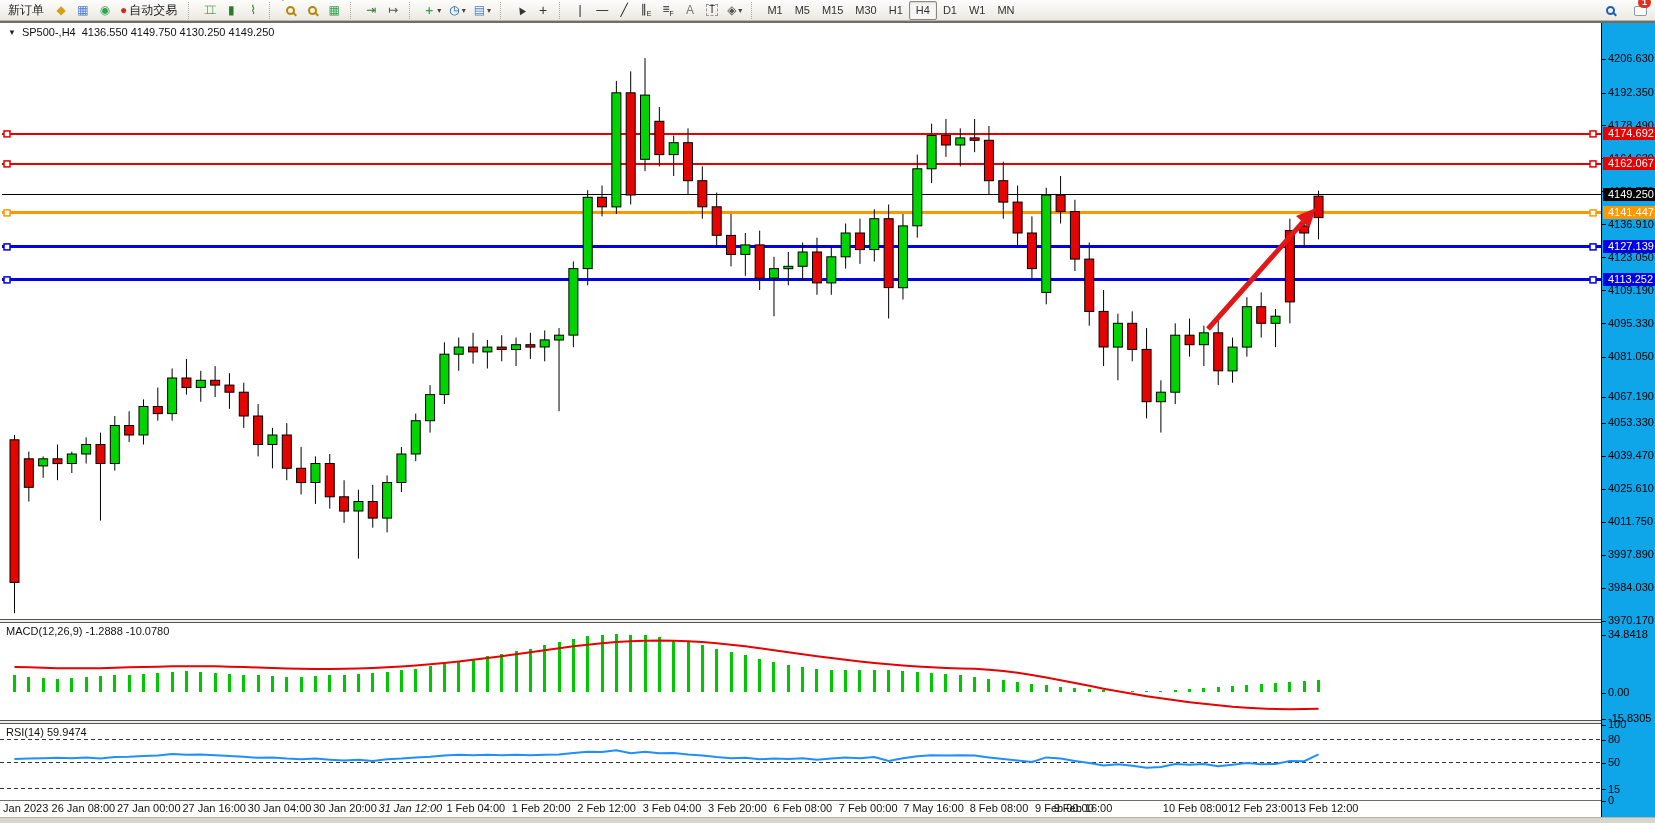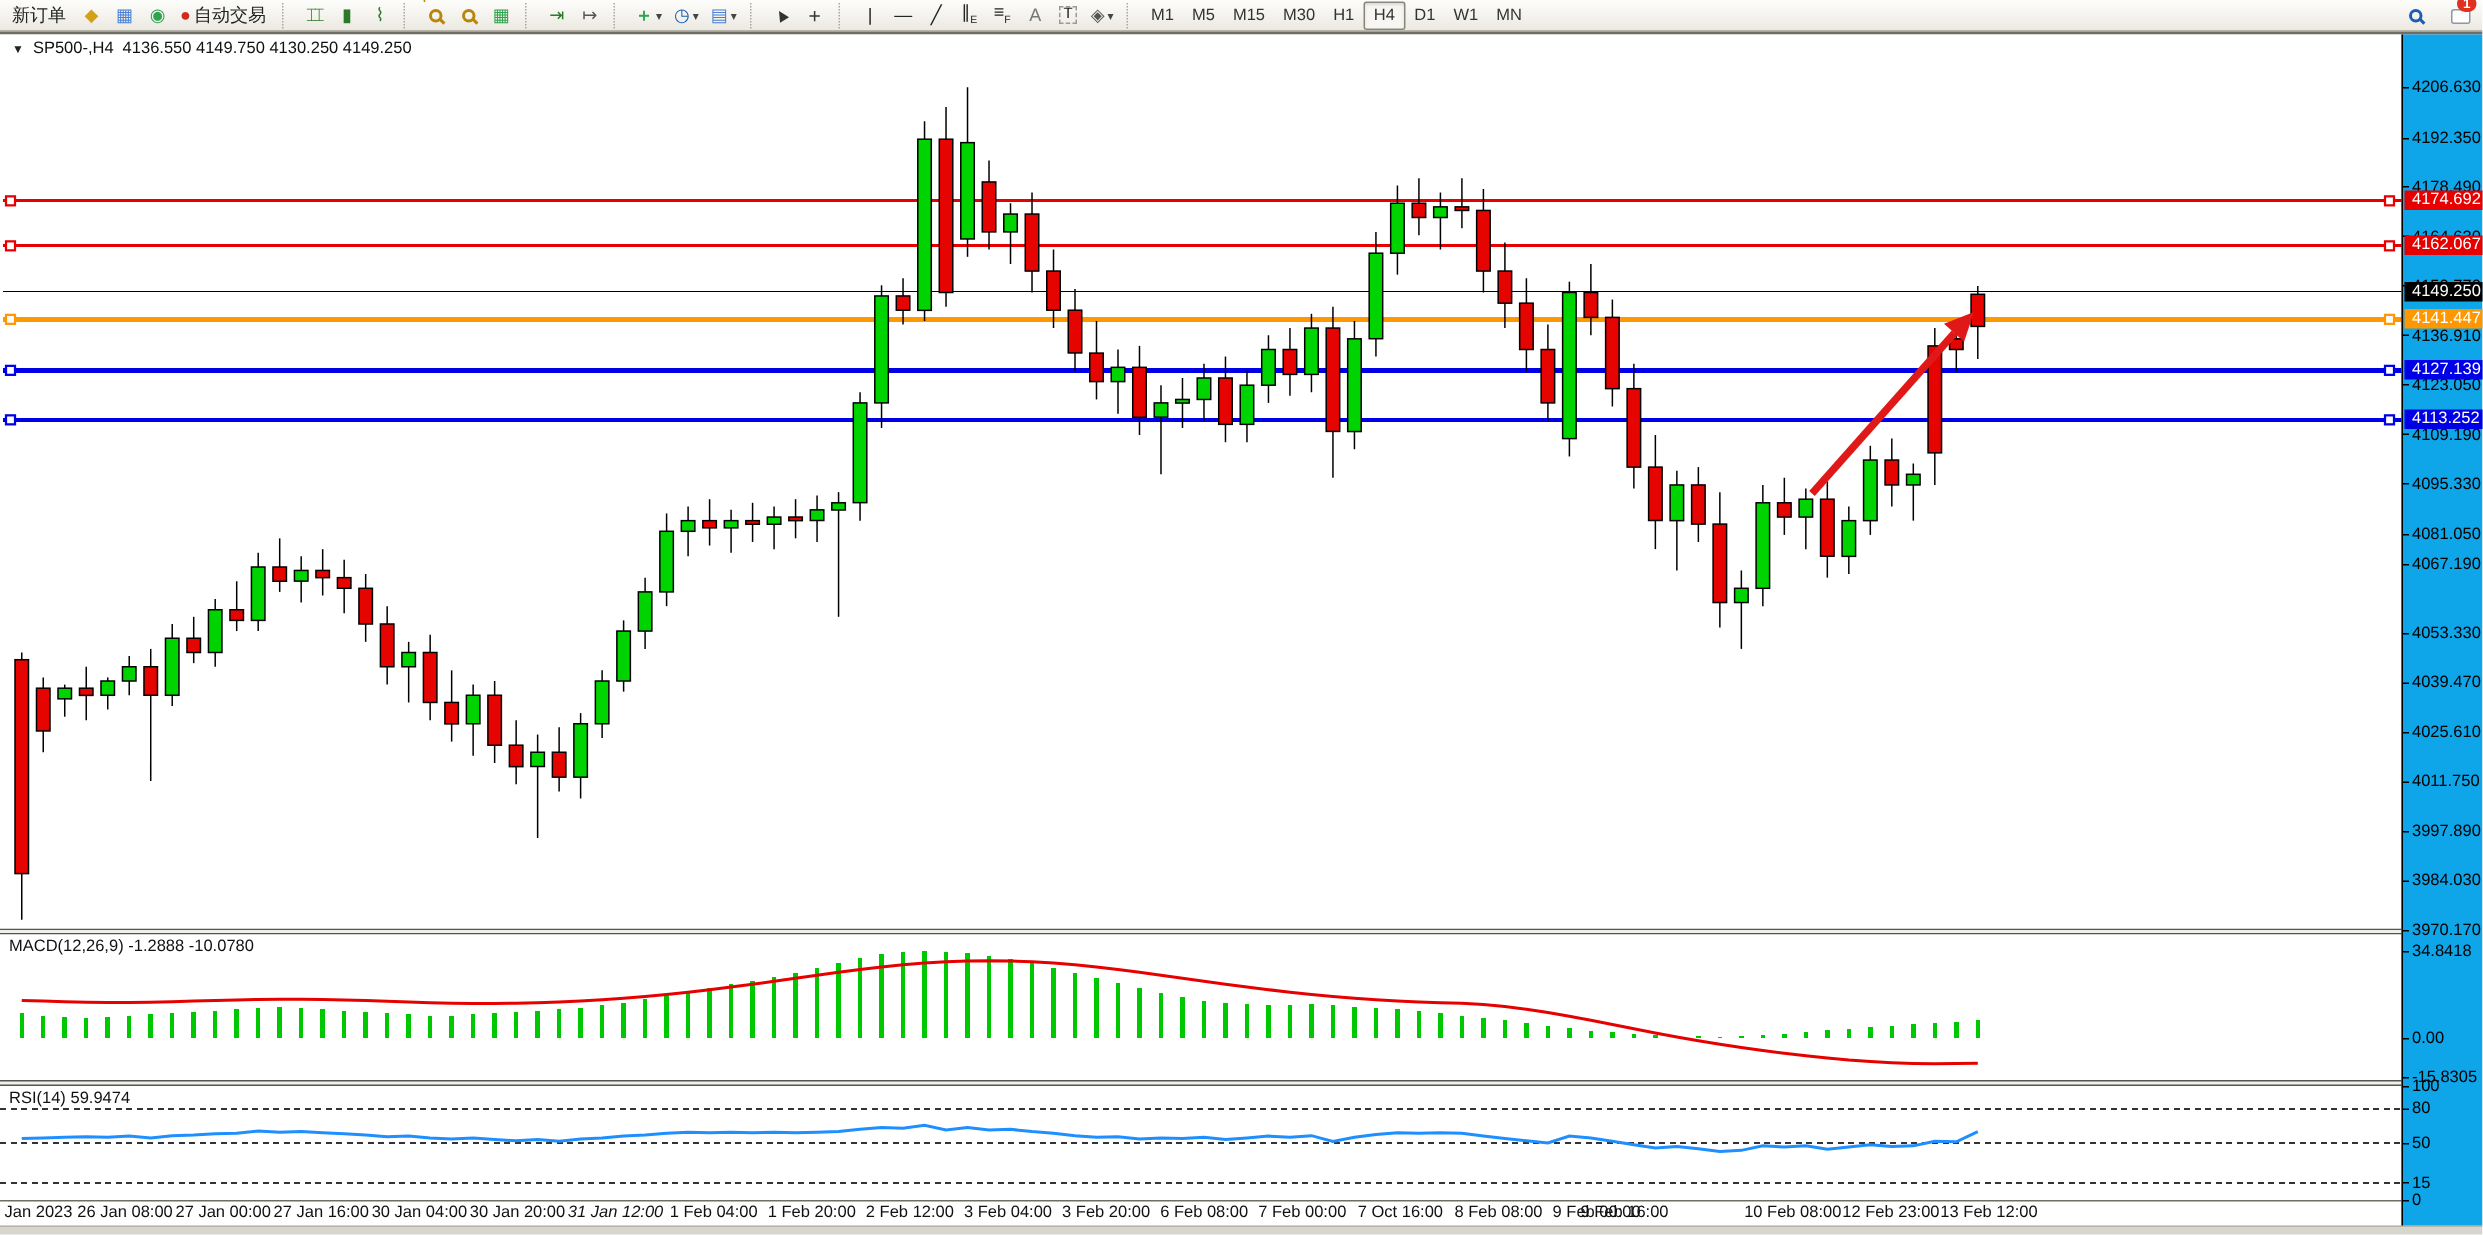--- a/index.html
+++ b/index.html
@@ -503,41 +503,41 @@
           <span class="tlab" style="left: 279.6px;">30 Jan 04:00</span>
           <span class="tlab" style="left: 345px;">30 Jan 20:00</span>
           <span class="tlab" style="left: 410.4px; font-style: italic;">31 Jan 12:00</span>
           <span class="tlab" style="left: 475.8px;">1 Feb 04:00</span>
           <span class="tlab" style="left: 541.2px;">1 Feb 20:00</span>
           <span class="tlab" style="left: 606.6px;">2 Feb 12:00</span>
           <span class="tlab" style="left: 672px;">3 Feb 04:00</span>
           <span class="tlab" style="left: 737.4px;">3 Feb 20:00</span>
           <span class="tlab" style="left: 802.8px;">6 Feb 08:00</span>
           <span class="tlab" style="left: 868.2px;">7 Feb 00:00</span>
-          <span class="tlab" style="left: 933.6px;">7 Oct 16:00</span>
+          <span class="tlab" style="left: 933.6px;">7 May 16:00</span>
           <span class="tlab" style="left: 999px;">8 Feb 08:00</span>
           <span class="tlab" style="left: 1064.4px;">9 Feb 00:00</span>
           <span class="tlab" style="left: 1083px;">9 Feb 16:00</span>
           <span class="tlab" style="left: 1195.2px;">10 Feb 08:00</span>
           <span class="tlab" style="left: 1260.6px;">12 Feb 23:00</span>
           <span class="tlab" style="left: 1326px;">13 Feb 12:00</span>
         </div>
     </div>
     <div class="axis-col" id="axis-col">
         <div class="tick" style="top: 29px;"><span class="dash"></span>4206.630</div>
         <div class="tick" style="top: 62.9378px;"><span class="dash"></span>4192.350</div>
         <div class="tick" style="top: 95.8775px;"><span class="dash"></span>4178.490</div>
         <div class="tick" style="top: 128.817px;"><span class="dash"></span>4164.630</div>
         <div class="tick" style="top: 161.757px;"><span class="dash"></span>4150.770</div>
         <div class="tick" style="top: 194.697px;"><span class="dash"></span>4136.910</div>
         <div class="tick" style="top: 227.636px;"><span class="dash"></span>4123.050</div>
         <div class="tick" style="top: 260.576px;"><span class="dash"></span>4109.190</div>
         <div class="tick" style="top: 293.516px;"><span class="dash"></span>4095.330</div>
         <div class="tick" style="top: 327.453px;"><span class="dash"></span>4081.050</div>
-        <div class="tick" style="top: 347px;"><span class="dash"></span>4067.190</div>
+        <div class="tick" style="top: 367px;"><span class="dash"></span>4067.190</div>
         <div class="tick" style="top: 393.333px;"><span class="dash"></span>4053.330</div>
         <div class="tick" style="top: 426.272px;"><span class="dash"></span>4039.470</div>
         <div class="tick" style="top: 459.212px;"><span class="dash"></span>4025.610</div>
         <div class="tick" style="top: 492.152px;"><span class="dash"></span>4011.750</div>
         <div class="tick" style="top: 525.091px;"><span class="dash"></span>3997.890</div>
         <div class="tick" style="top: 558.031px;"><span class="dash"></span>3984.030</div>
         <div class="tick" style="top: 590.971px;"><span class="dash"></span>3970.170</div>
         <div class="tick" style="top: 604.919px;"><span class="dash"></span>34.8418</div>
         <div class="tick" style="top: 663px;"><span class="dash"></span>0.00</div>
         <div class="tick" style="top: 689.389px;"><span class="dash"></span>-15.8305</div>

